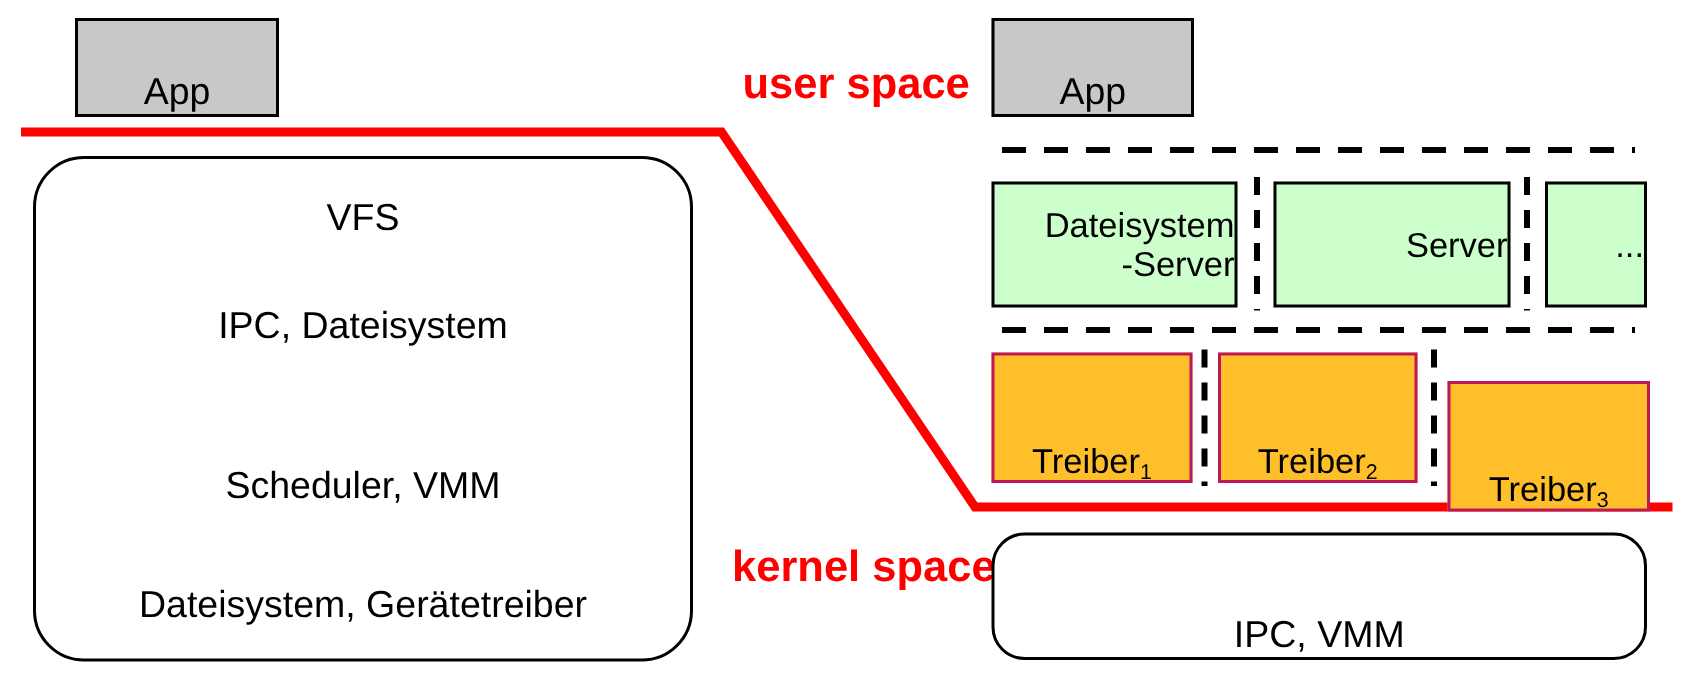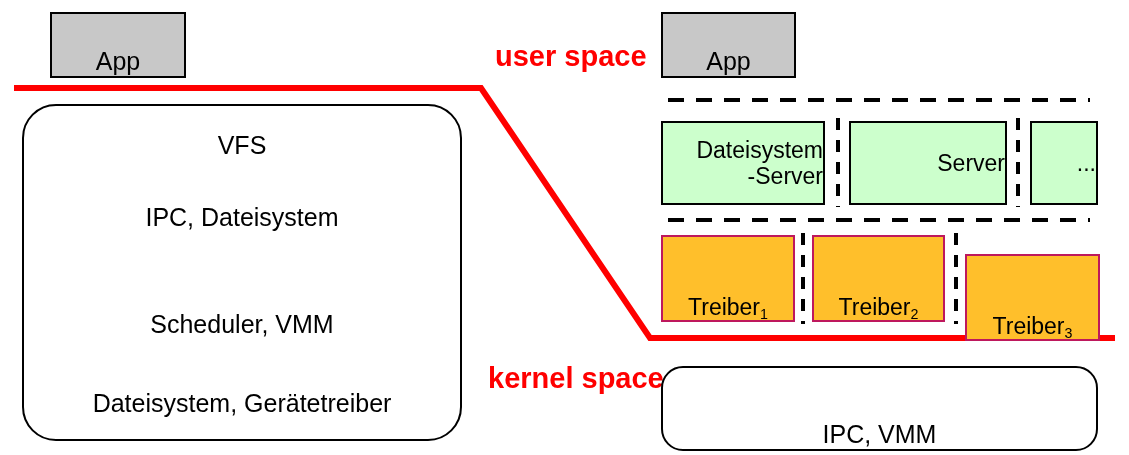--- a/index.html
+++ b/index.html
@@ -164,17 +164,17 @@
   <div class="box driver-box" style="left:661px; top:235px; width:134px; height:87px;">
     <span><span>Treiber</span><sub>1</sub></span>
   </div>
   <div class="box driver-box" style="left:812px; top:235px; width:133px; height:87px;">
     <span><span>Treiber</span><sub>2</sub></span>
   </div>
   <div class="box driver-box" style="left:965px; top:235px; width:135px; height:87px;margin-top:19px;">
     <span><span>Treiber</span><sub>3</sub></span>
   </div>
 
-  <div class="box micro-box" style="left:661px; top:355px; width:437px; height:85px;margin-top:11px;">
+  <div class="box micro-box" style="left:661px; top:355px; width:437px; height:85px;">
     <span>IPC, VMM</span>
   </div>
 
 </div>
 
 </body></html>

